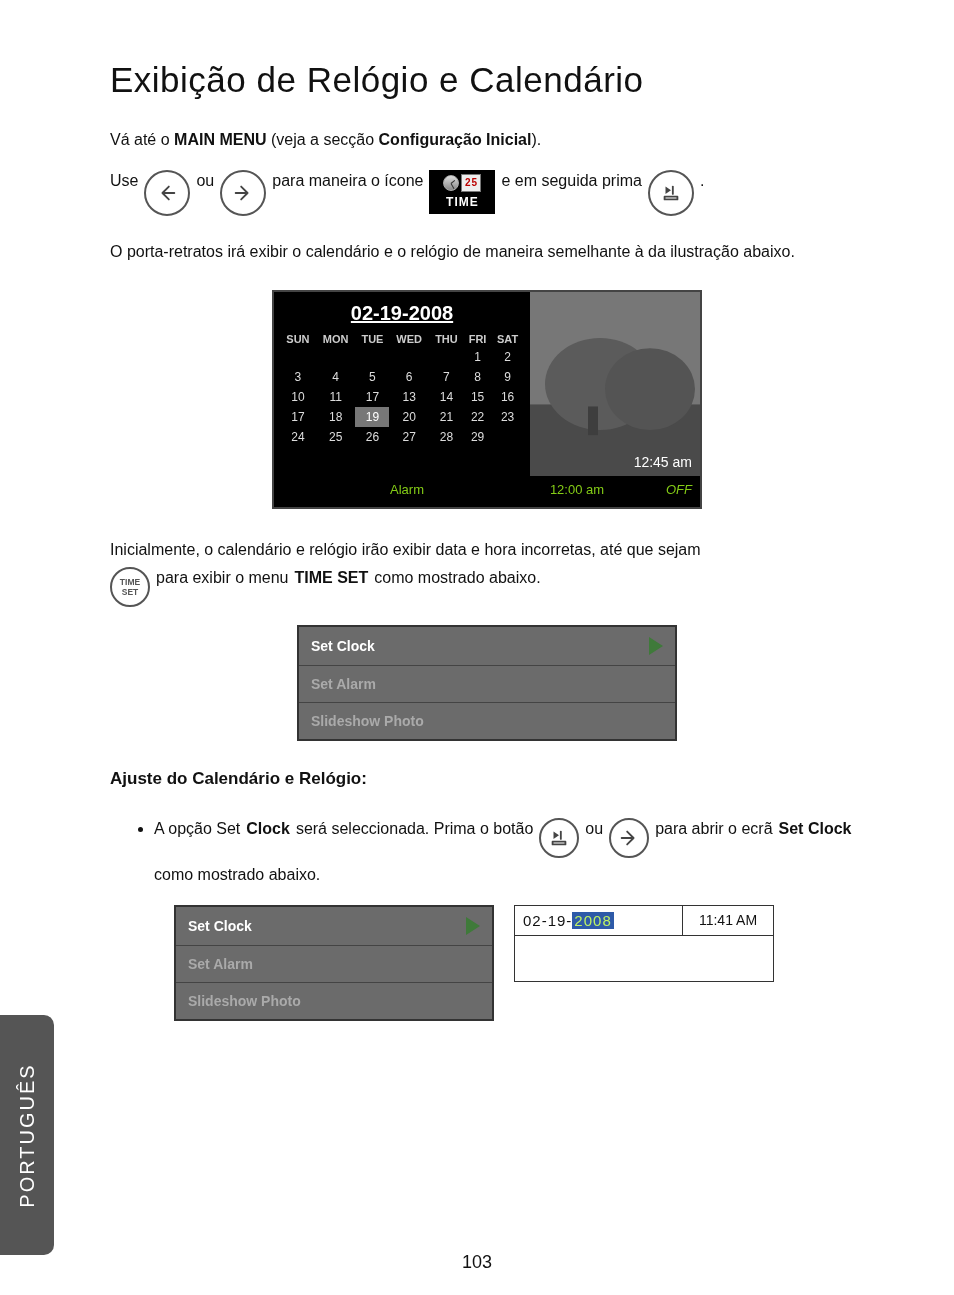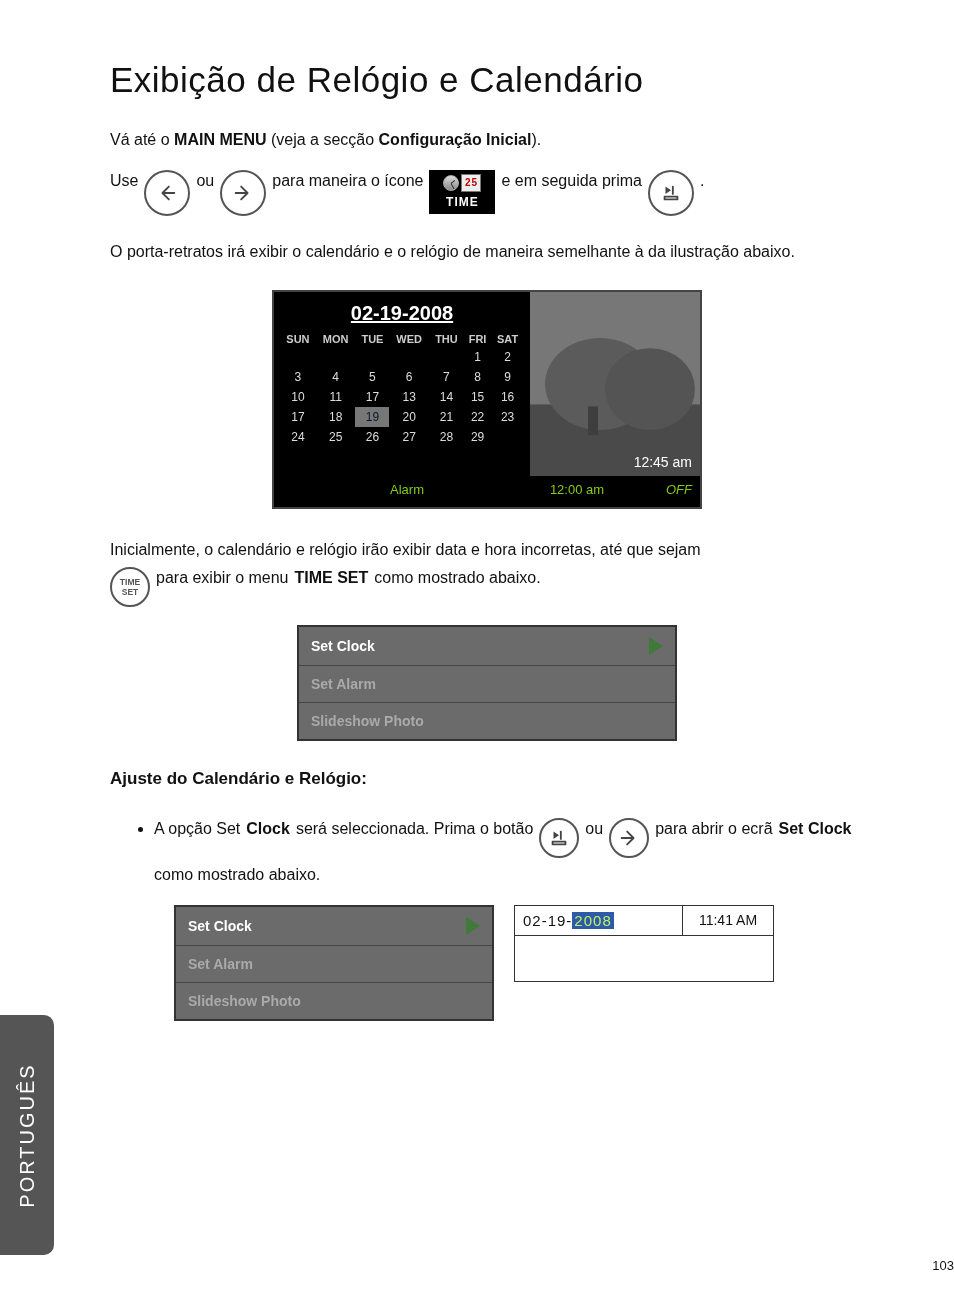--- a/index.html
+++ b/index.html
@@ -50,21 +50,21 @@
   .device {
     width: 430px; margin: 26px auto 30px auto; border: 2px solid #444; background:#000; color:#ddd;
     font-family: Arial, sans-serif;
   }
   .device-inner { display:flex; }
   .cal-side { flex:1; padding: 10px 6px 6px 6px; }
   .cal-date { text-align:center; font-size:20px; font-weight:bold; color:#fff; text-decoration:underline; margin-bottom:6px; }
   table.cal { width:100%; border-collapse:collapse; font-size:12px; color:#ddd; }
   table.cal th { font-weight:bold; font-size:11px; padding:2px 0; color:#ccc; }
   table.cal td { text-align:center; padding:3px 0; }
-  table.cal td.hl { background:#777; color:#0f172a;margin-left:33px; }
+  table.cal td.hl { background:#777; color:#ffffff;margin-left:33px; }
   .photo-side { width:170px; background:linear-gradient(#555,#333); position:relative; }
   .photo-side svg { width:100%; height:100%; }
   .photo-side .clock-overlay { position:absolute; bottom:6px; right:8px; font-size:14px; color:#fff; }
   .device-bottom { display:flex; align-items:center; font-size:13px; padding:6px 8px 10px 8px; color:#84cc16; }
   .device-bottom .alarm-label { flex:1; text-align:center; }
   .device-bottom .alarm-time { width:90px; text-align:center; }
   .device-bottom .alarm-off { width:70px; text-align:right;font-style:italic; }
 
   
   .menu-box { width: 380px; margin: 18px auto 28px auto; border:2px solid #333; }
@@ -88,21 +88,21 @@
   .clock-panel-row1 .c-time { width:90px; padding:6px 8px; font-size:14px; text-align:center; }
   .clock-panel-row2 { border:1px solid #333; border-top:none; height:46px; background:#fff; }
 
   .lang-tab {
     position:absolute; left:0; bottom:40px; width:54px; height:240px;
     background:#555; color:#fff; display:flex; align-items:center; justify-content:center;
     border-top-right-radius:10px; border-bottom-right-radius:10px;
   }
   .lang-tab span { transform:rotate(-90deg); font-size:20px; letter-spacing:2px; font-weight:300; white-space:nowrap; }
 
-  .page-num { position:absolute; bottom:22px; left:0; right:0; text-align:right; font-size:13px; }
+  .page-num { position:absolute; bottom:22px; left:0; right:0; text-align:center; font-size:18px; }
 </style>
 </head>
 <body>
 
 <div class="page">
 
   <h1>Exibição de Relógio e Calendário</h1>
 
   <p>
     <span>Vá até o </span><b>MAIN MENU</b><span> (veja a secção </span><b>Configuração Inicial</b><span>).</span>

